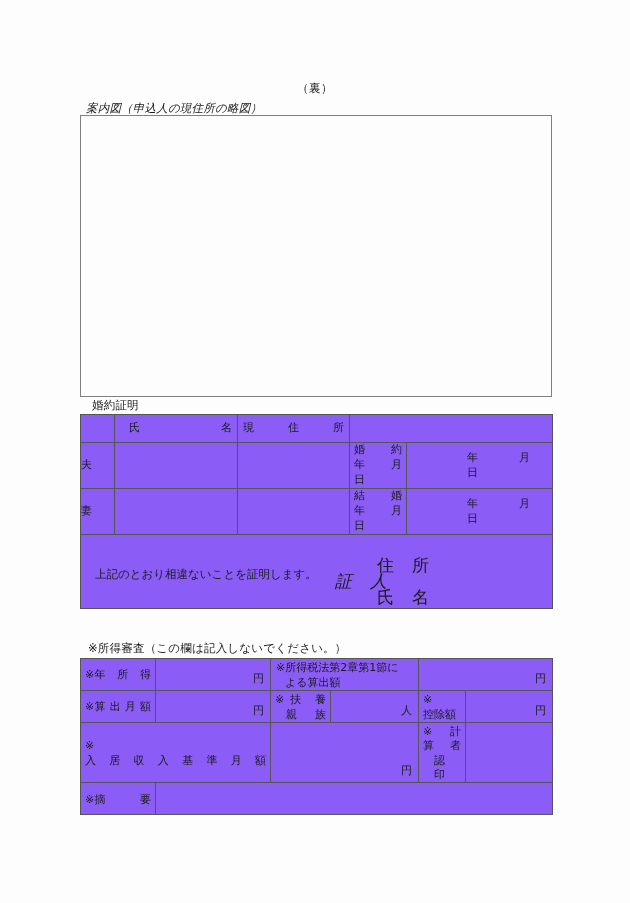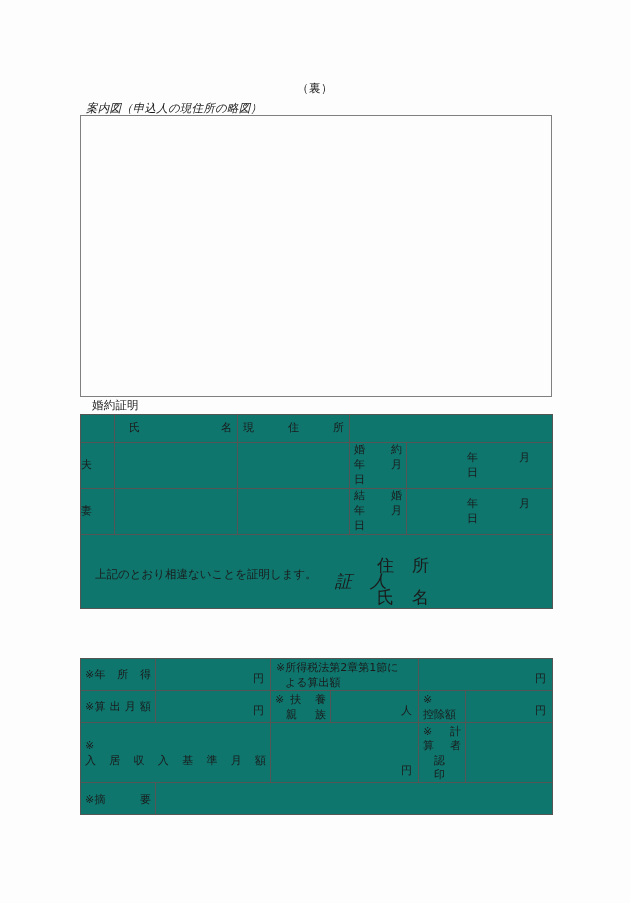--- a/index.html
+++ b/index.html
@@ -57,21 +57,21 @@
     border: 1px solid #808080;
     box-sizing: border-box;
     background: #fdfdfd;
   }
 
   
   .form-table {
     position: absolute;
     border-collapse: collapse;
     table-layout: fixed;
-    background: #0f766e;
+    background: #8b5cf6;
   }
   .form-table td {
     border: 1px solid #555555;
     font-size: 11px;
     padding: 0;
     vertical-align: middle;
     position: relative;
     line-height: 1.35;
   }
 
@@ -302,20 +302,21 @@
             </span>
             <span class="witness-row">
               <span class="witness-name">氏　名</span>
             </span>
           </span>
         </td>
       </tr>
     </tbody>
   </table>
 
+  <div class="caption caption-income">※所得審査（この欄は記入しないでください。）</div>
 
   <table class="form-table income-table">
     <colgroup>
       <col style="width:75px">
       <col style="width:115px">
       <col style="width:60px">
       <col style="width:88px">
       <col style="width:47px">
       <col style="width:87px">
     </colgroup>

